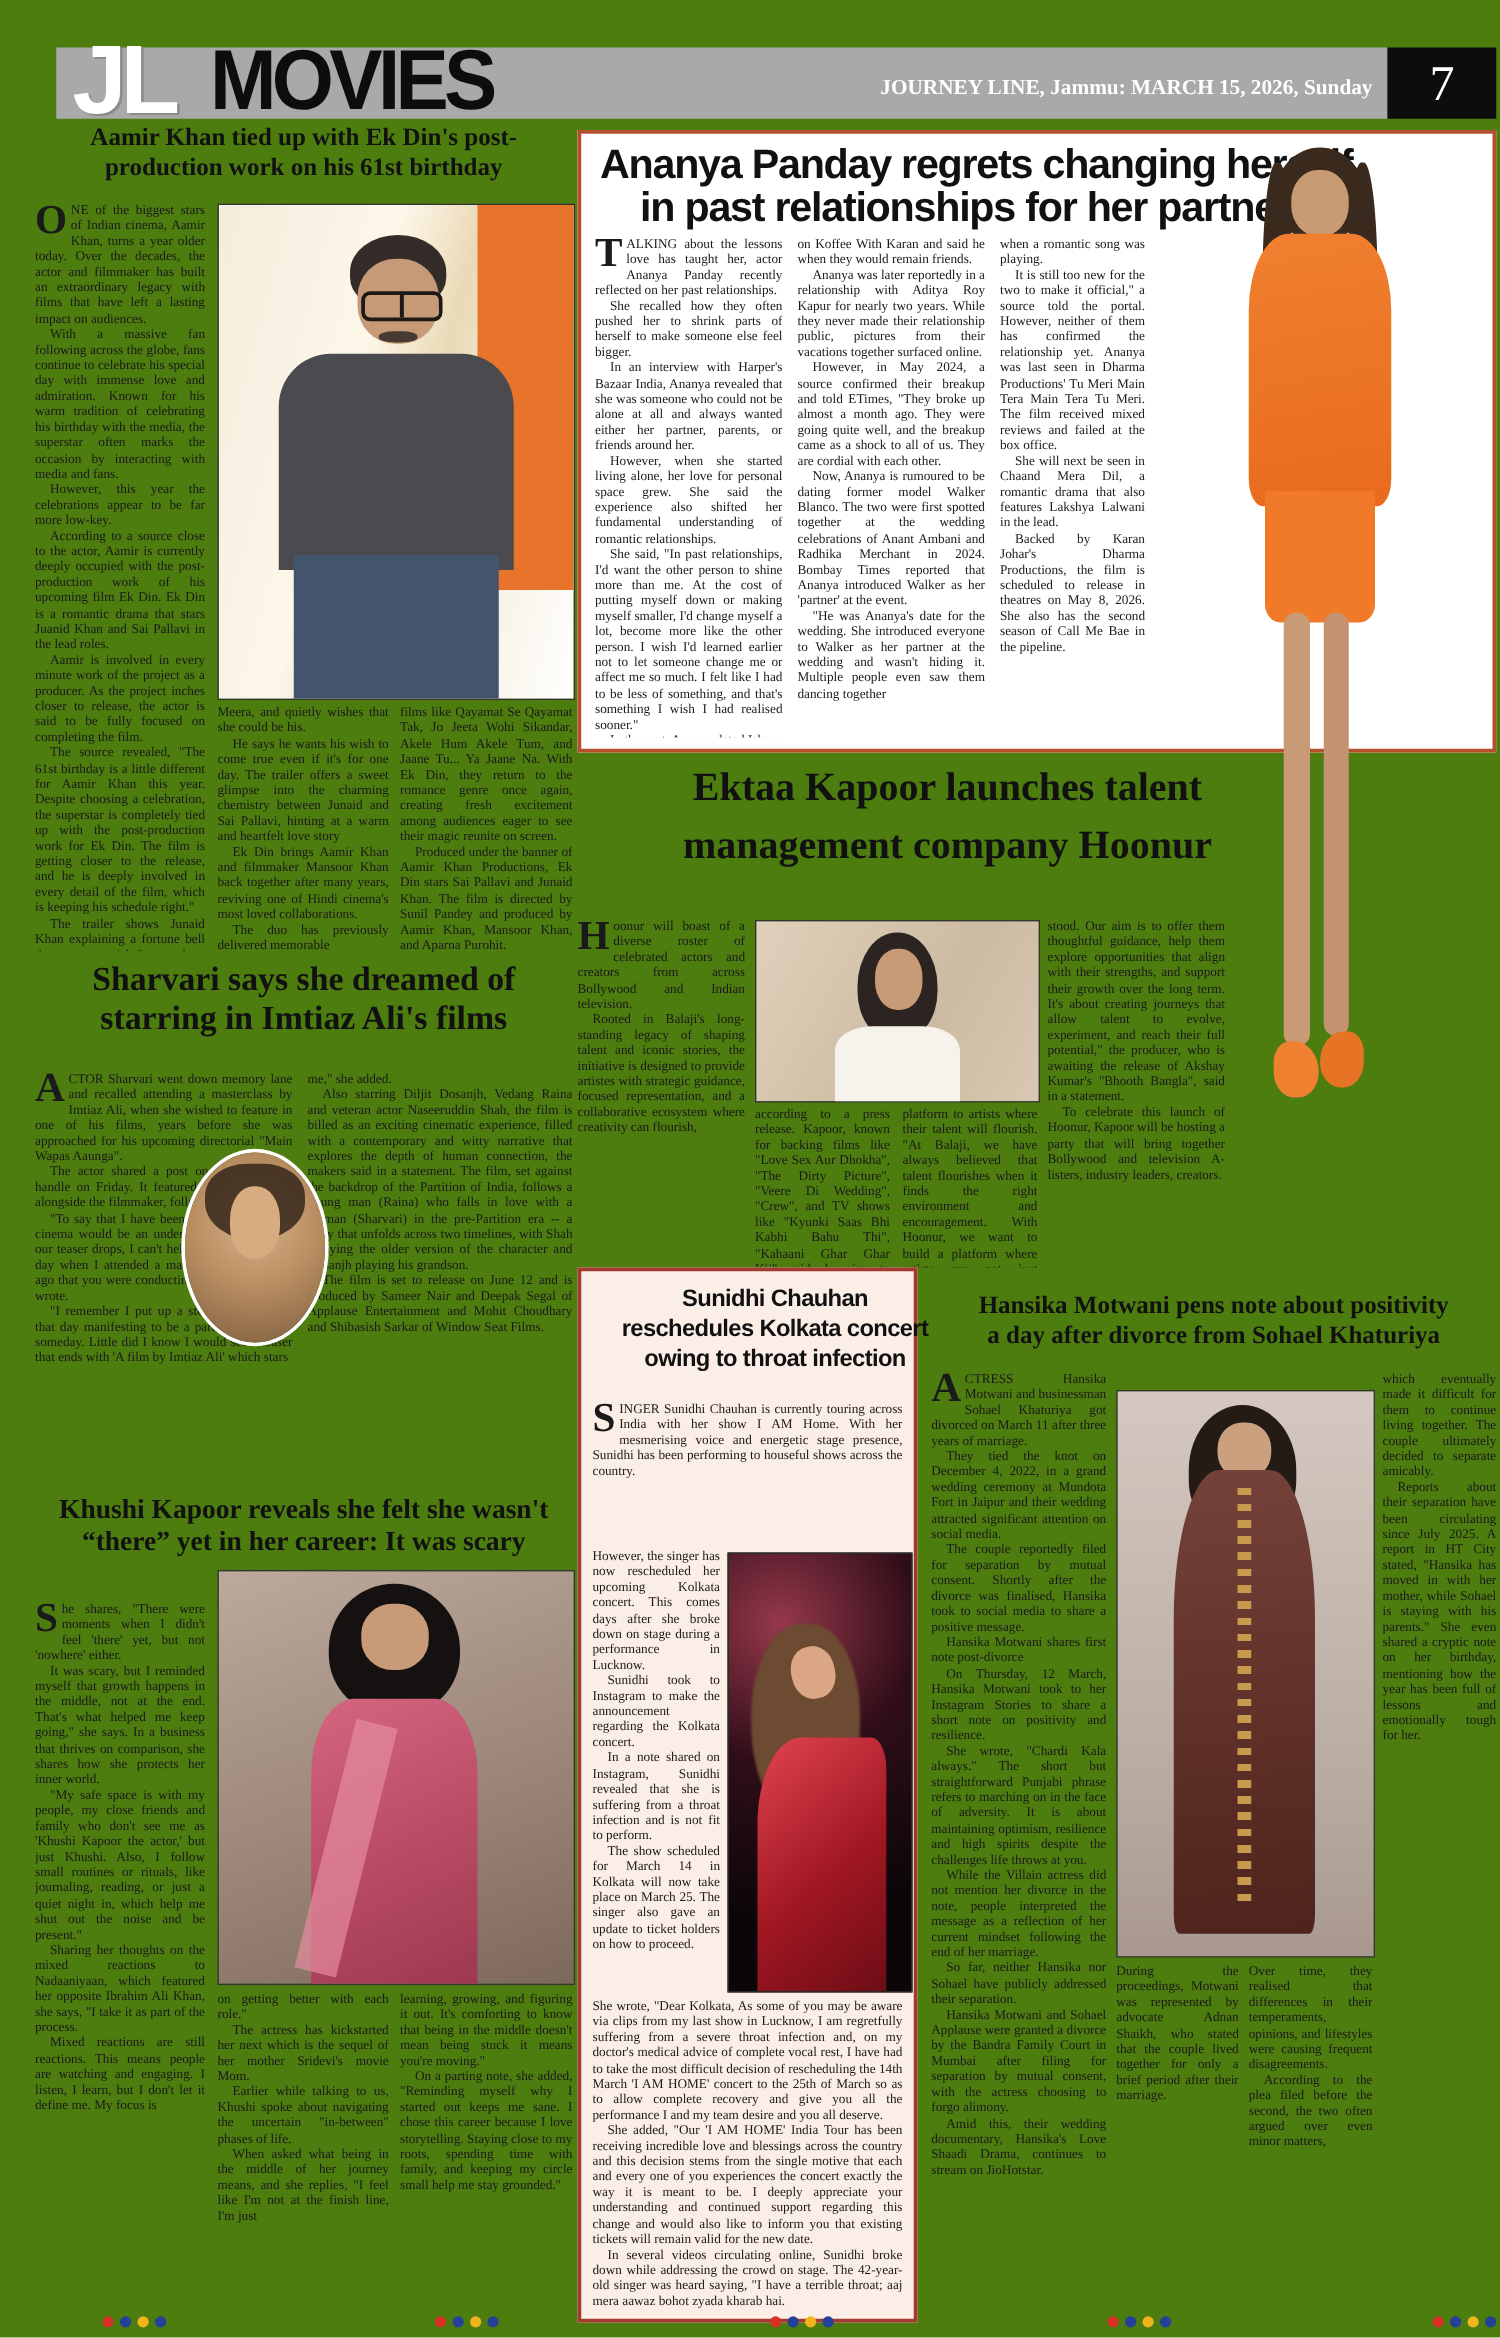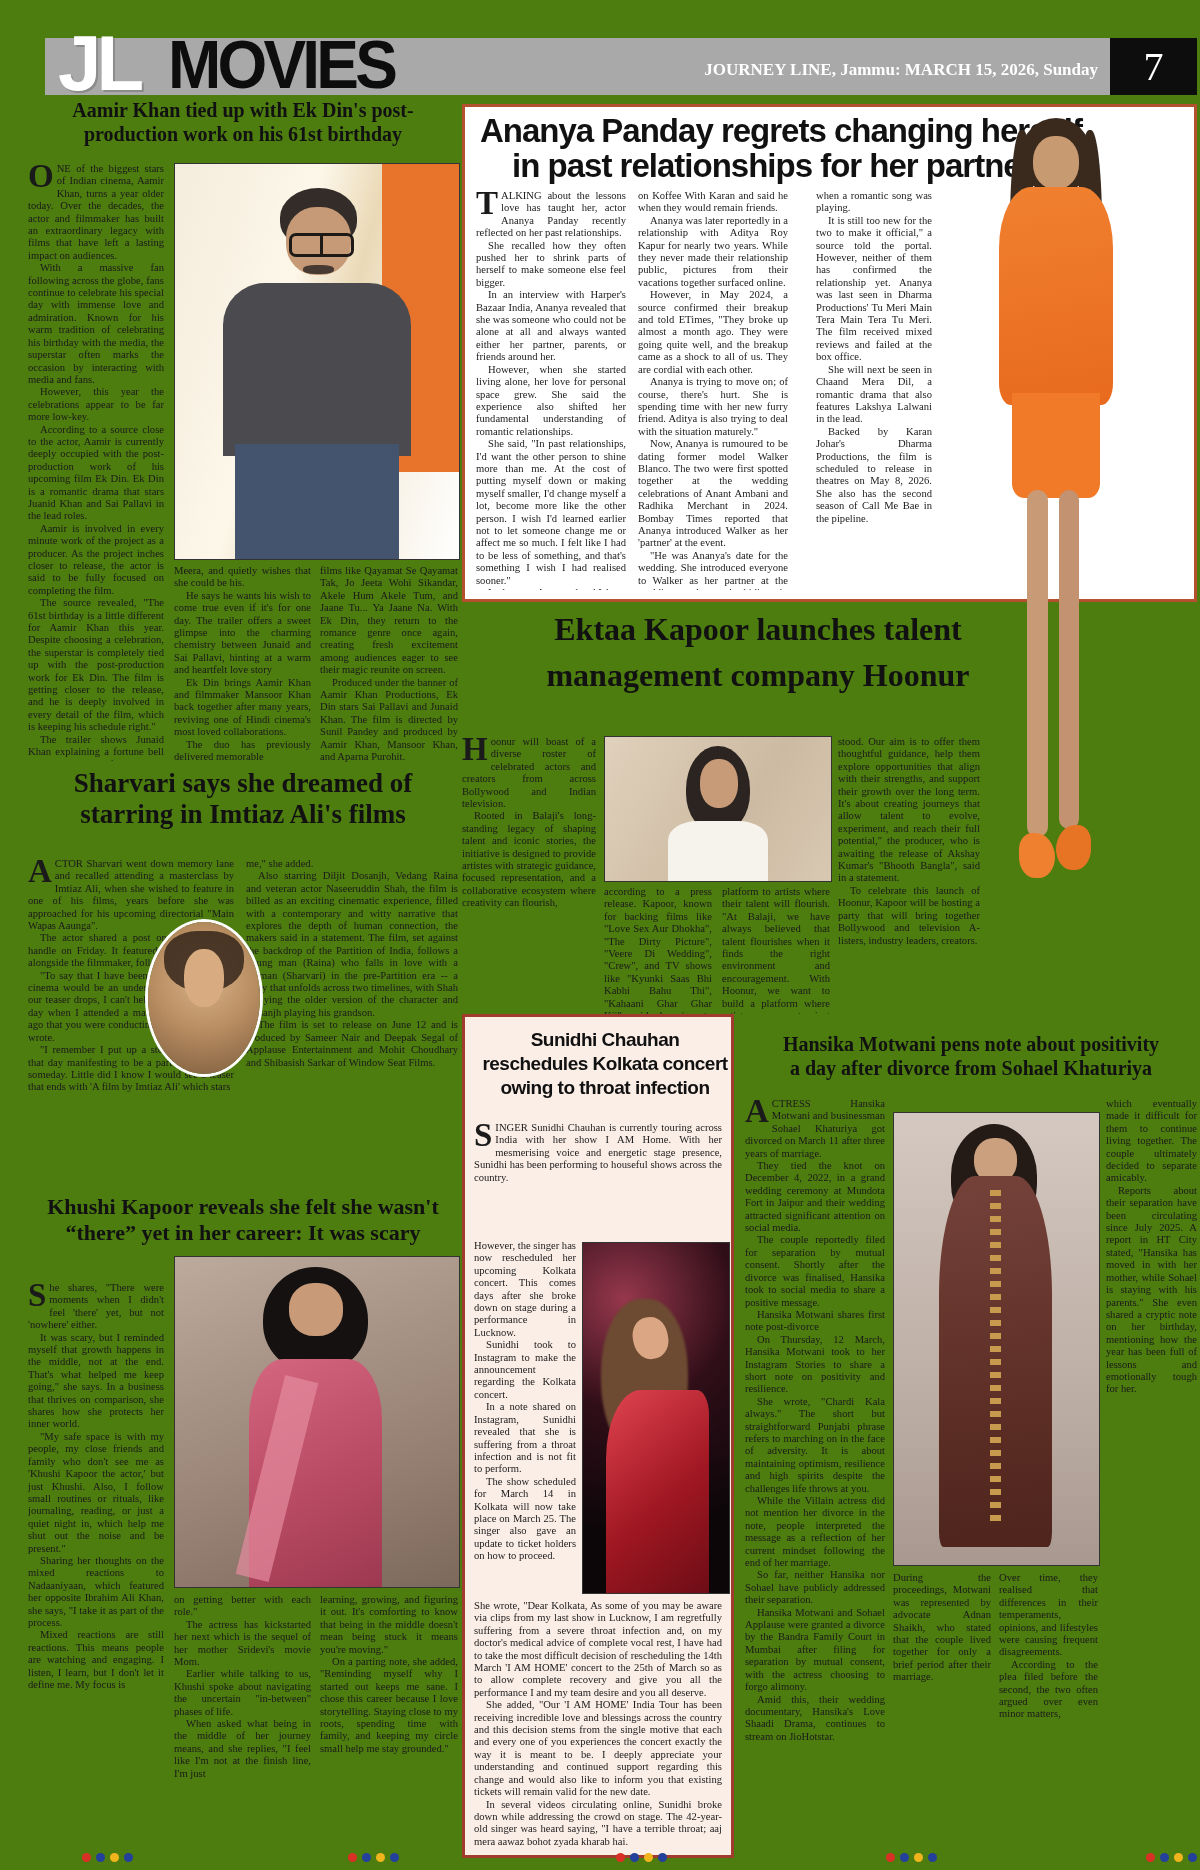--- a/index.html
+++ b/index.html
@@ -155,25 +155,24 @@
         <p>She recalled how they often pushed her to shrink parts of herself to make someone else feel bigger.</p>
         <p>In an interview with Harper's Bazaar India, Ananya revealed that she was someone who could not be alone at all and always wanted either her partner, parents, or friends around her.</p>
         <p>However, when she started living alone, her love for personal space grew. She said the experience also shifted her fundamental understanding of romantic relationships.</p>
         <p>She said, "In past relationships, I'd want the other person to shine more than me. At the cost of putting myself down or making myself smaller, I'd change myself a lot, become more like the other person. I wish I'd learned earlier not to let someone change me or affect me so much. I felt like I had to be less of something, and that's something I wish I had realised sooner."</p>
         <p>In the past, Ananya dated Ishaan Khatter, but the couple eventually parted ways. In 2022, Ishaan confirmed their breakup</p>
       </div>
     <div class="abs col" style="left:638px;top:190px;width:150px;height:400px;">
         <p>on Koffee With Karan and said he when they would remain friends.</p>
         <p>Ananya was later reportedly in a relationship with Aditya Roy Kapur for nearly two years. While they never made their relationship public, pictures from their vacations together surfaced online.</p>
         <p>However, in May 2024, a source confirmed their breakup and told ETimes, "They broke up almost a month ago. They were going quite well, and the breakup came as a shock to all of us. They are cordial with each other.</p>
-        <p>Ananya is trying to move on; of course, there's hurt. She is spending time with her new furry friend. Aditya is also trying to deal with the situation maturely."</p>
         <p>Now, Ananya is rumoured to be dating former model Walker Blanco. The two were first spotted together at the wedding celebrations of Anant Ambani and Radhika Merchant in 2024. Bombay Times reported that Ananya introduced Walker as her 'partner' at the event.</p>
         <p>"He was Ananya's date for the wedding. She introduced everyone to Walker as her partner at the wedding and wasn't hiding it. Multiple people even saw them dancing together</p>
       </div>
-    <div class="abs col" style="left:800px;top:190px;width:116px;height:400px;margin-left:16px;">
+    <div class="abs col" style="left:800px;top:190px;width:116px;height:400px;">
         <p>when a romantic song was playing.</p>
         <p>It is still too new for the two to make it official," a source told the portal. However, neither of them has confirmed the relationship yet. Ananya was last seen in Dharma Productions' Tu Meri Main Tera Main Tera Tu Meri. The film received mixed reviews and failed at the box office.</p>
         <p>She will next be seen in Chaand Mera Dil, a romantic drama that also features Lakshya Lalwani in the lead.</p>
         <p>Backed by Karan Johar's Dharma Productions, the film is scheduled to release in theatres on May 8, 2026. She also has the second season of Call Me Bae in the pipeline.</p>
       </div>
     <div class="abs photo ph-ananya" style="left:920px;top:110px;width:272px;height:808px;">
       <i class="hairTop"></i>
       <i class="hairL"></i>
       <i class="hairR"></i>
       <i class="face"></i>
@@ -250,21 +249,21 @@
         <p>When asked what being in the middle of her journey means, and she replies, "I feel like I'm not at the finish line, I'm just</p>
       </div>
     <div class="abs col" style="left:320px;top:1594px;width:138px;height:262px;">
         <p>learning, growing, and figuring it out. It's comforting to know that being in the middle doesn't mean being stuck it means you're moving."</p>
         <p>On a parting note, she added, "Reminding myself why I started out keeps me sane. I chose this career because I love storytelling. Staying close to my roots, spending time with family, and keeping my circle small help me stay grounded."</p>
       </div>
   </article>
 
   <article>
     <div class="abs sunidhi-box"></div>
-    <h1 class="abs hl-sans19" style="left:481px;top:1028px;width:248px;">Sunidhi Chauhan reschedules Kolkata concert owing to throat infection</h1>
+    <h1 class="abs hl-sans19" style="left:496px;top:1028px;width:248px;">Sunidhi Chauhan reschedules Kolkata concert owing to throat infection</h1>
     <div class="abs col dropcap" style="left:474px;top:1122px;width:248px;height:112px;">
         <p>SINGER Sunidhi Chauhan is currently touring across India with her show I AM Home. With her mesmerising voice and energetic stage presence, Sunidhi has been performing to houseful shows across the country.</p>
       </div>
     <div class="abs col" style="left:474px;top:1240px;width:102px;height:352px;">
         <p>However, the singer has now rescheduled her upcoming Kolkata concert. This comes days after she broke down on stage during a performance in Lucknow.</p>
         <p>Sunidhi took to Instagram to make the announcement regarding the Kolkata concert.</p>
         <p>In a note shared on Instagram, Sunidhi revealed that she is suffering from a throat infection and is not fit to perform.</p>
         <p>The show scheduled for March 14 in Kolkata will now take place on March 25. The singer also gave an update to ticket holders on how to proceed.</p>
       </div>
     <div class="abs photo framed ph-sunidhi" style="left:582px;top:1242px;width:146px;height:350px;">

